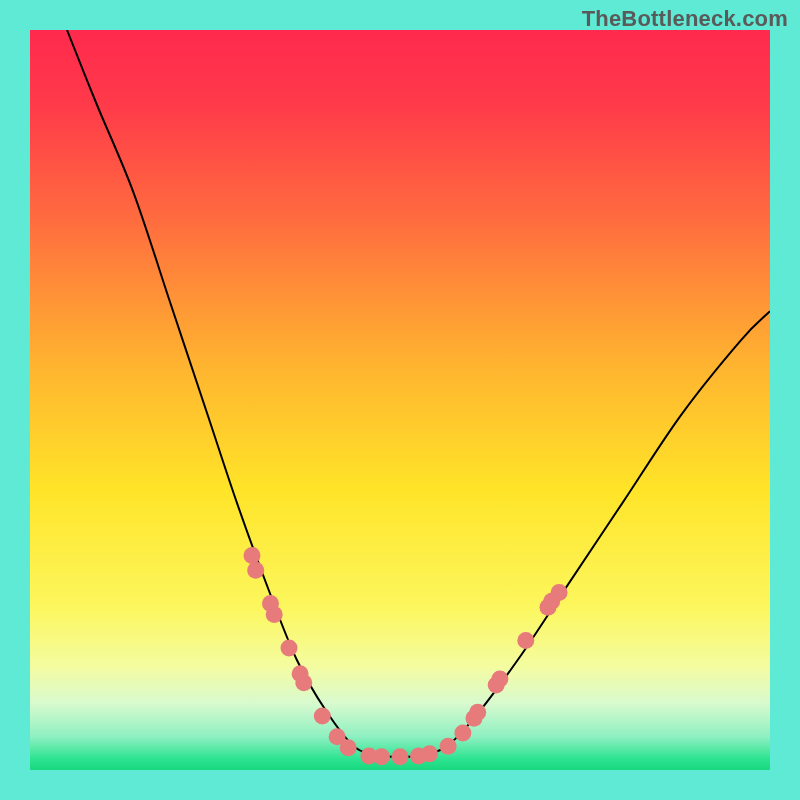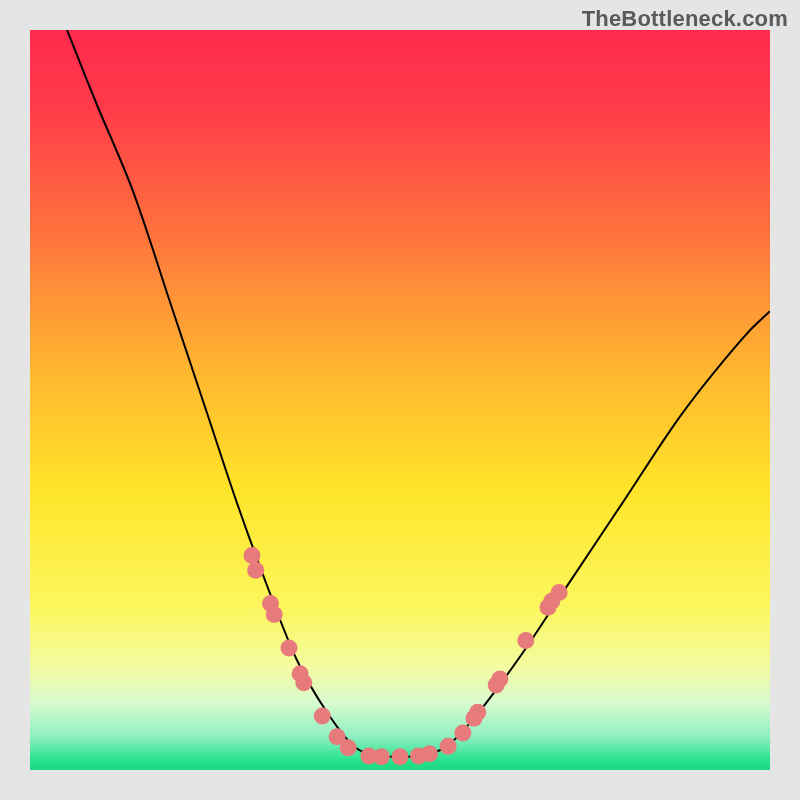--- a/index.html
+++ b/index.html
@@ -1,20 +1,20 @@
 <!DOCTYPE html>
 <html><head>
 <meta charset="utf-8">
 <style>
   * { margin: 0; padding: 0; box-sizing: border-box; }
   html, body { width: 800px; height: 800px; overflow: hidden; background: #000; }
   .frame {
     width: 800px;
     height: 800px;
-    background: #e5e5e5;
+    background: #5eead4;
     position: relative;
   }
   .plot {
     position: absolute;
     left: 30px;
     top: 30px;
     width: 740px;
     height: 740px;
     overflow: hidden;
   }

